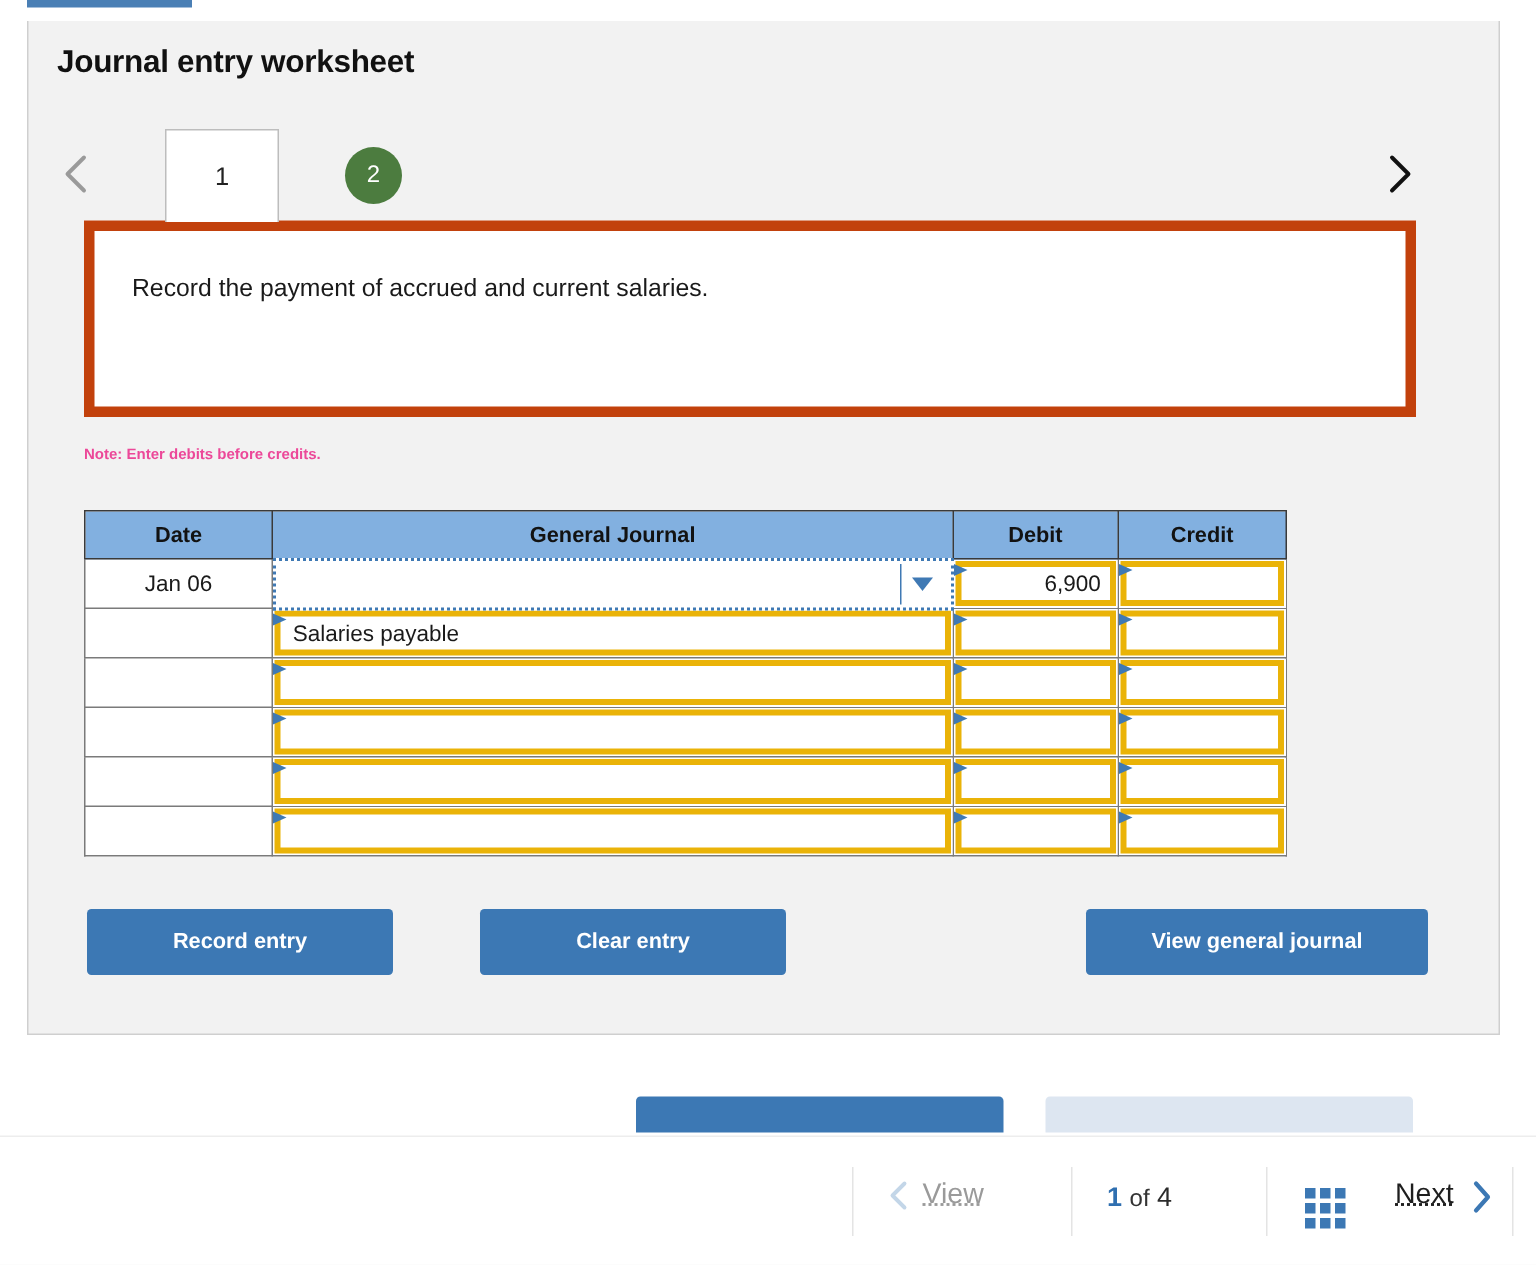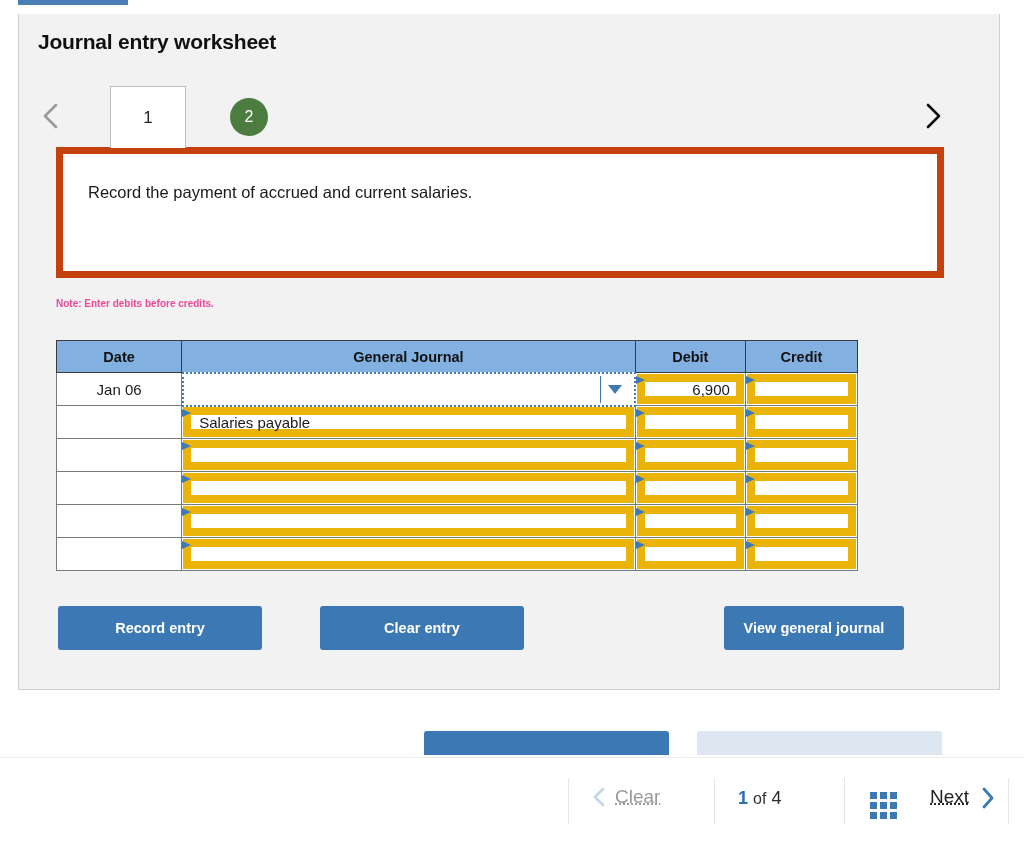--- a/index.html
+++ b/index.html
@@ -120,21 +120,21 @@
   .cell-date {
     text-align: center; font-size: 15px; color: #1a1a1a;
   }
   
   .cell-input {
     position: relative;
     border: 1px solid #7a7a7a !important;
   }
   .inputbox {
     position: absolute; left: 1px; top: 1px; right: 1px; bottom: 1px;
-    border: 8px solid #eab308;
+    border: 4px solid #eab308;
     background: #ffffff;
     display: flex; align-items: center;
   }
   .inputbox .txt {
     padding-left: 8px; font-size: 15px; color: #1a1a1a;
     white-space: nowrap;
   }
   .inputbox .txt.right {
     margin-left: auto; padding-right: 6px; padding-left: 0;
   }
@@ -184,21 +184,21 @@
     background: #3c78b4;
     color: #ffffff;
     border: none; border-radius: 3px;
     font-family: "Liberation Sans", sans-serif;
     font-size: 14.5px; font-weight: bold;
     cursor: pointer;
     display: flex; align-items: center; justify-content: center;
   }
   .btn-record { left: 58px;  top: 606px; width: 204px; }
   .btn-clear  { left: 320px; top: 606px; width: 204px; }
-  .btn-view   { left: 724px; top: 606px; width: 180px; }
+  .btn-view   { left: 724px; top: 606px; width: 228px; }
 
   
   .cut-btn {
     position: absolute; top: 731px; height: 24px; border-radius: 3px 3px 0 0;
   }
   .cut-btn.primary   { left: 424px; width: 245px; background: #3c78b4; }
   .cut-btn.secondary { left: 697px; width: 245px; background: #dde6f1; }
 
   
   .footer-rule {
@@ -448,21 +448,21 @@
   <div class="pager">
     <div class="pager-sep sep-1"></div>
     <div class="pager-sep sep-2"></div>
     <div class="pager-sep sep-3"></div>
     <div class="pager-sep sep-4"></div>
 
     <div class="pg-prev">
       <svg width="14" height="22" viewBox="0 0 14 22">
         <polyline points="11,3 3,11 11,19" fill="none" stroke="#c3d6e8" stroke-width="2.6" stroke-linecap="round" stroke-linejoin="round"></polyline>
       </svg>
-      <span class="lbl">Clear</span>
+      <span class="lbl">View</span>
     </div>
 
     <div class="pg-count">
       <span class="cur">1</span>
       <span class="of">of</span>
       <span>4</span>
     </div>
 
     <div class="pg-grid">
       <i></i>

